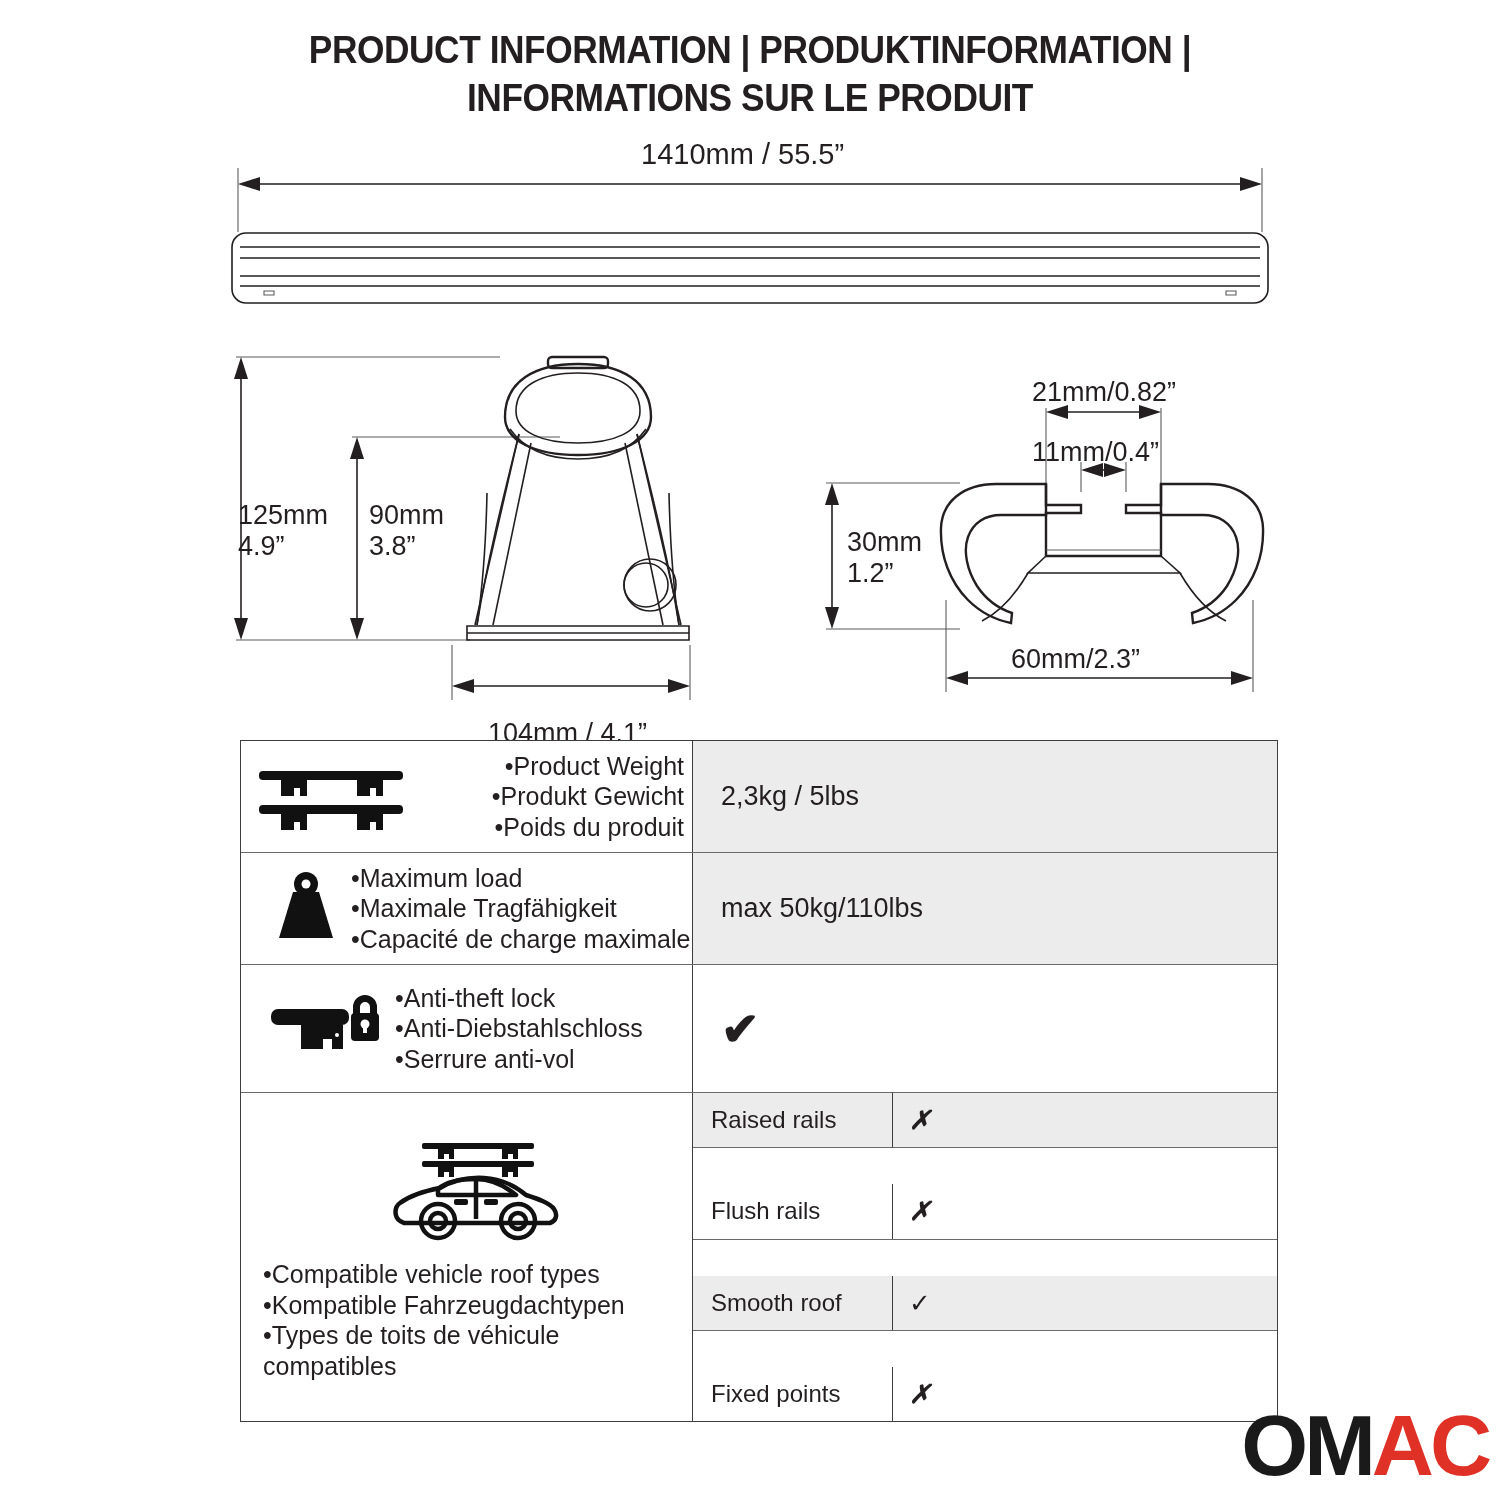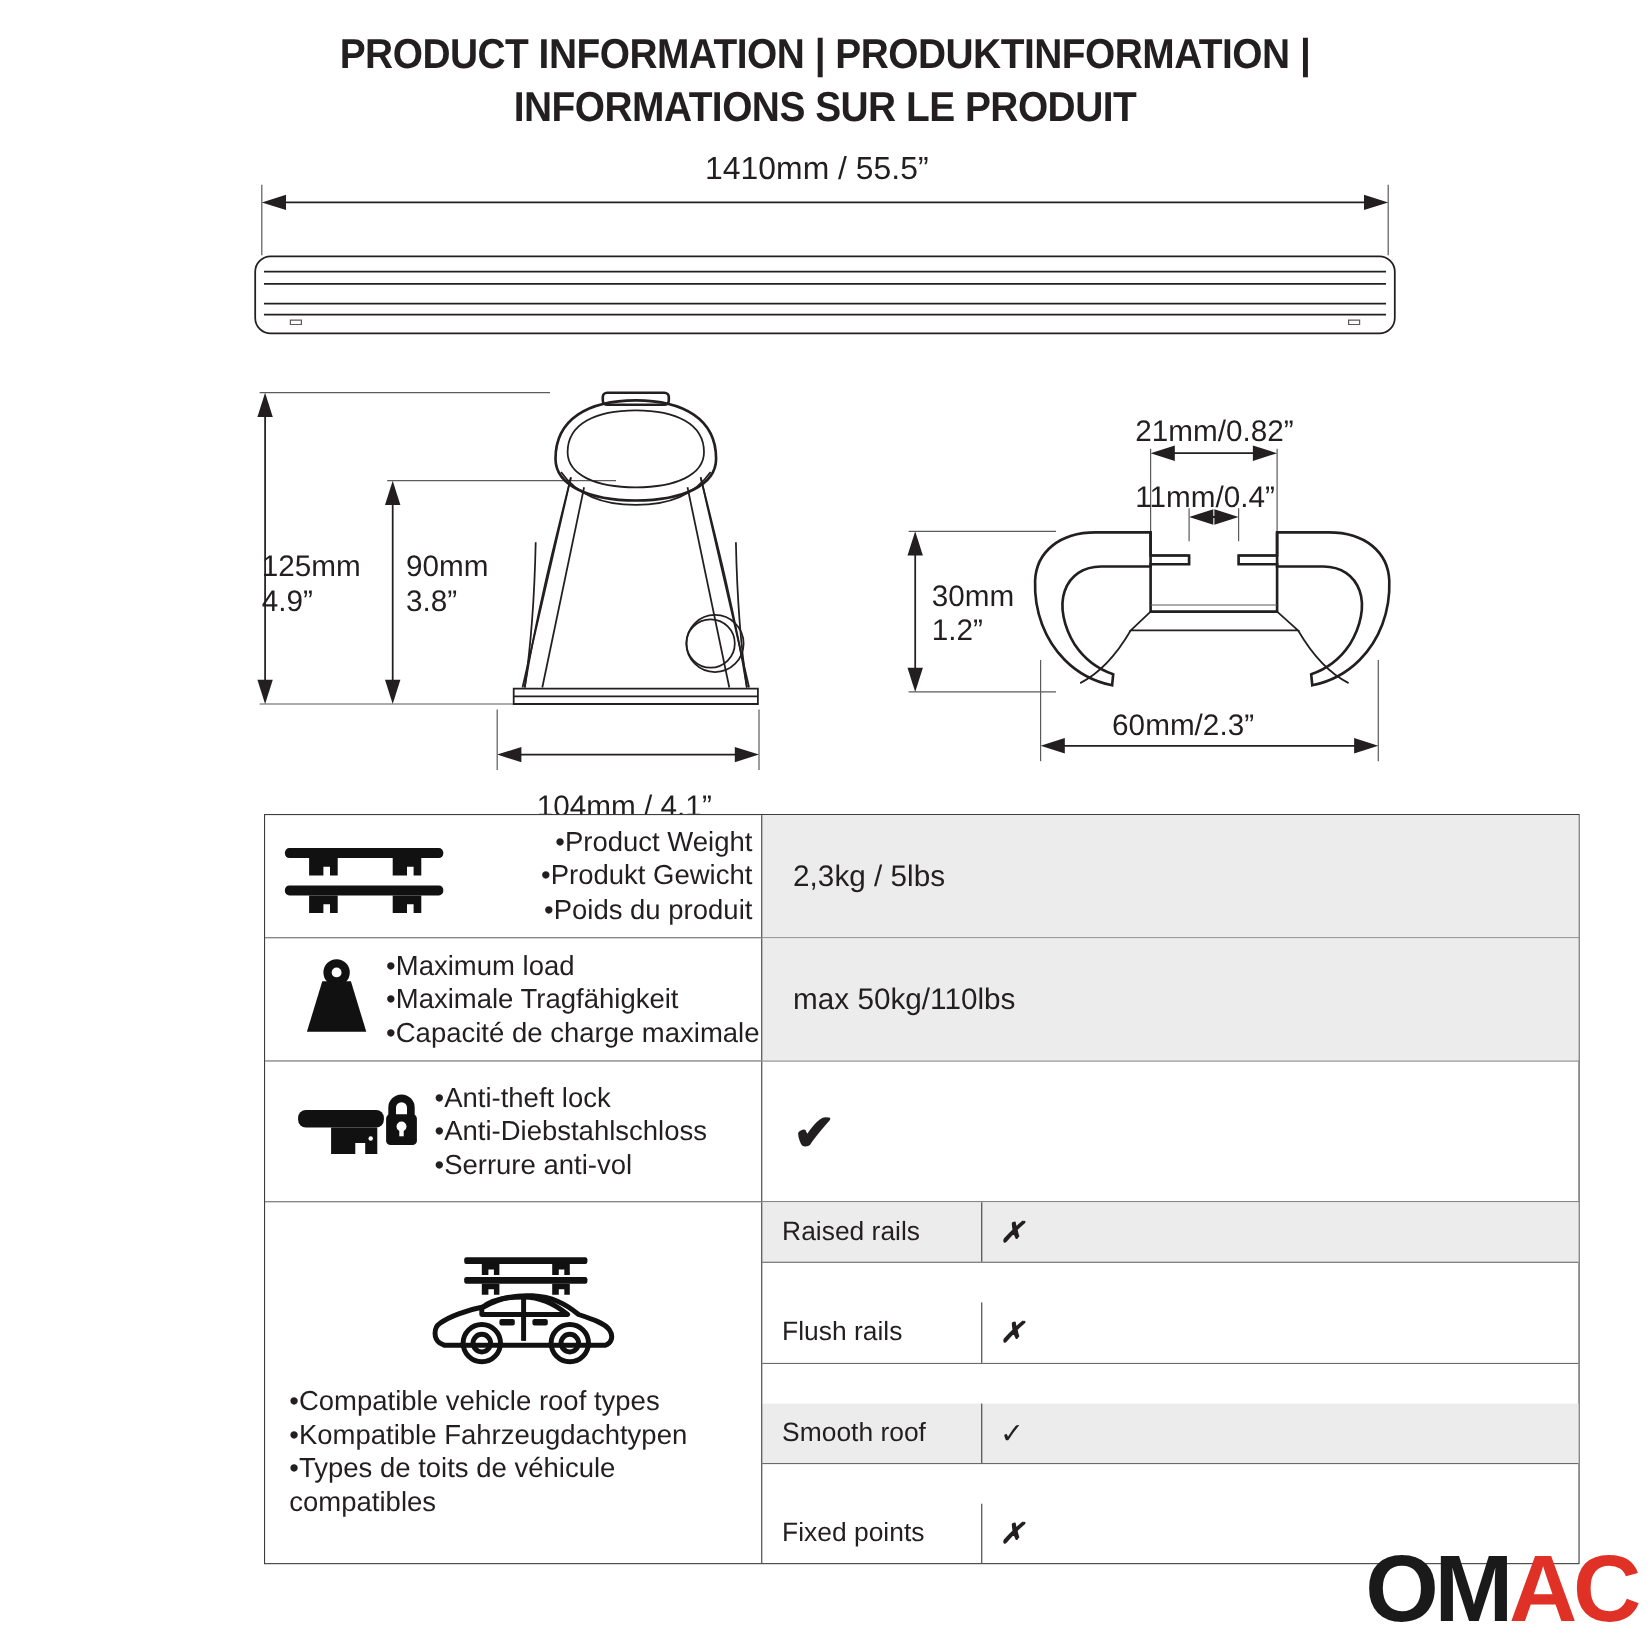--- a/index.html
+++ b/index.html
@@ -40,21 +40,21 @@
   
   svg.art{position:absolute;left:0;top:0;width:1500px;height:1500px;overflow:visible;}
   .ln{stroke:#231f20;stroke-width:1.6;fill:none;}
   .ln-thin{stroke:#5b5b5b;stroke-width:1.1;fill:none;}
   .ln-bold{stroke:#231f20;stroke-width:2.4;fill:none;}
 
   
   .spec-table{
     position:absolute;
     left:240px;top:740px;
-    width:1196px;height:682px;
+    width:1038px;height:682px;
     border:1.6px solid #3d3d3d;
     box-sizing:border-box;
     display:flex;flex-direction:column;
     background:#fff;
   }
   .row{display:flex;border-bottom:1.6px solid #6a6a6a;box-sizing:border-box;}
   .row:last-child{border-bottom:none;}
   .r1{height:112px;}
   .r2{height:78px;}
   .r3{height:112px;}

